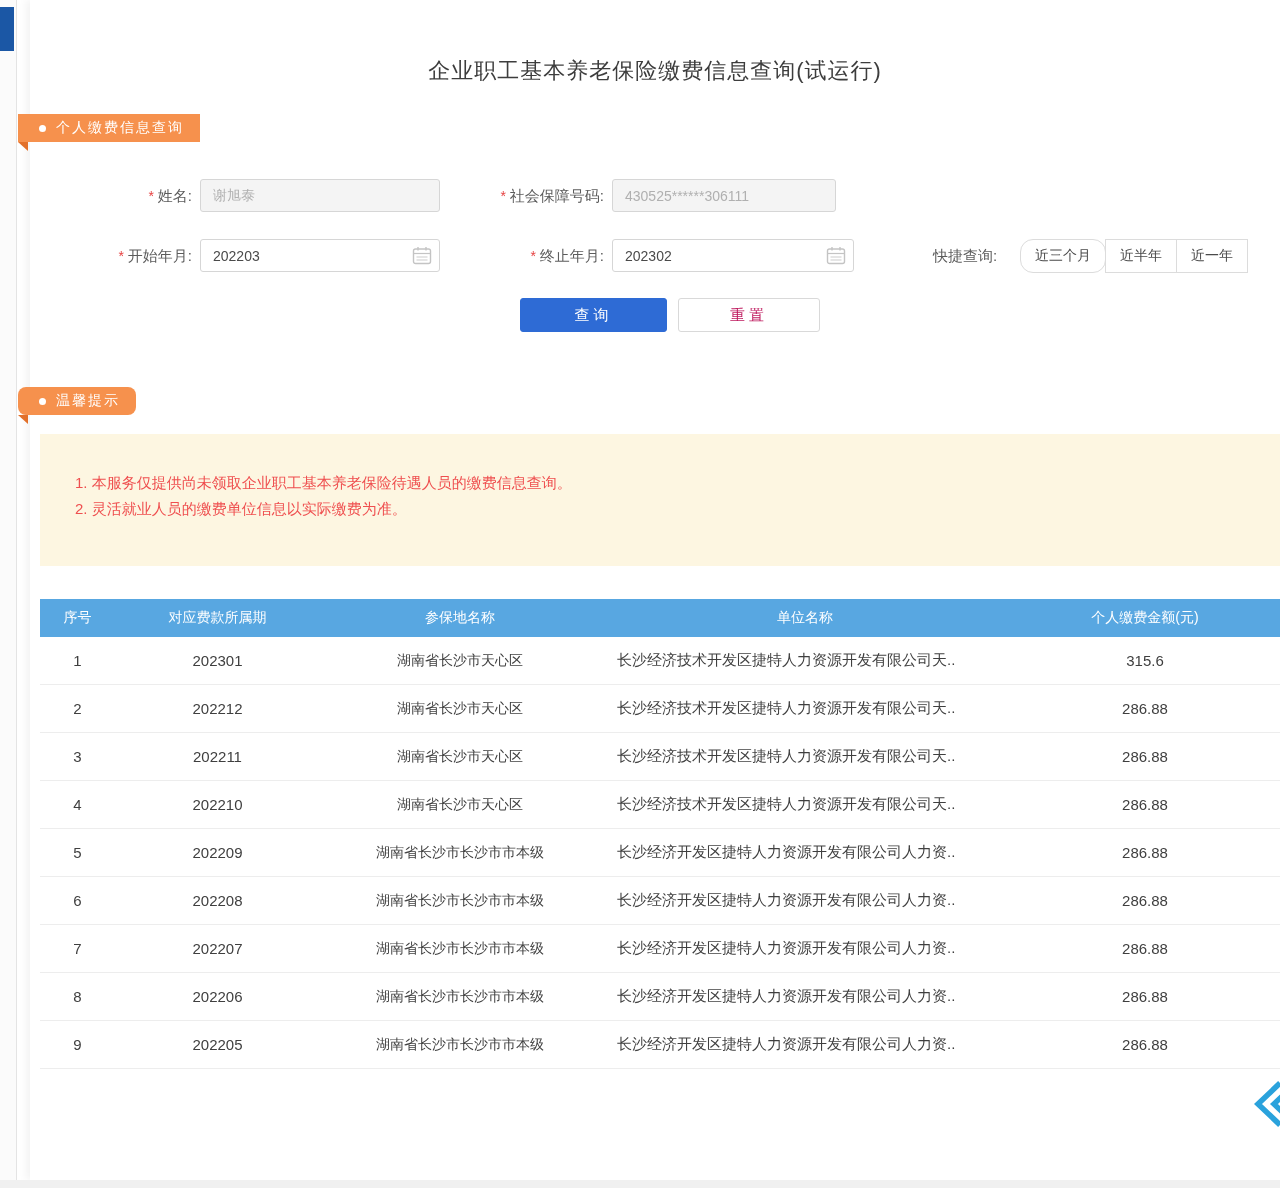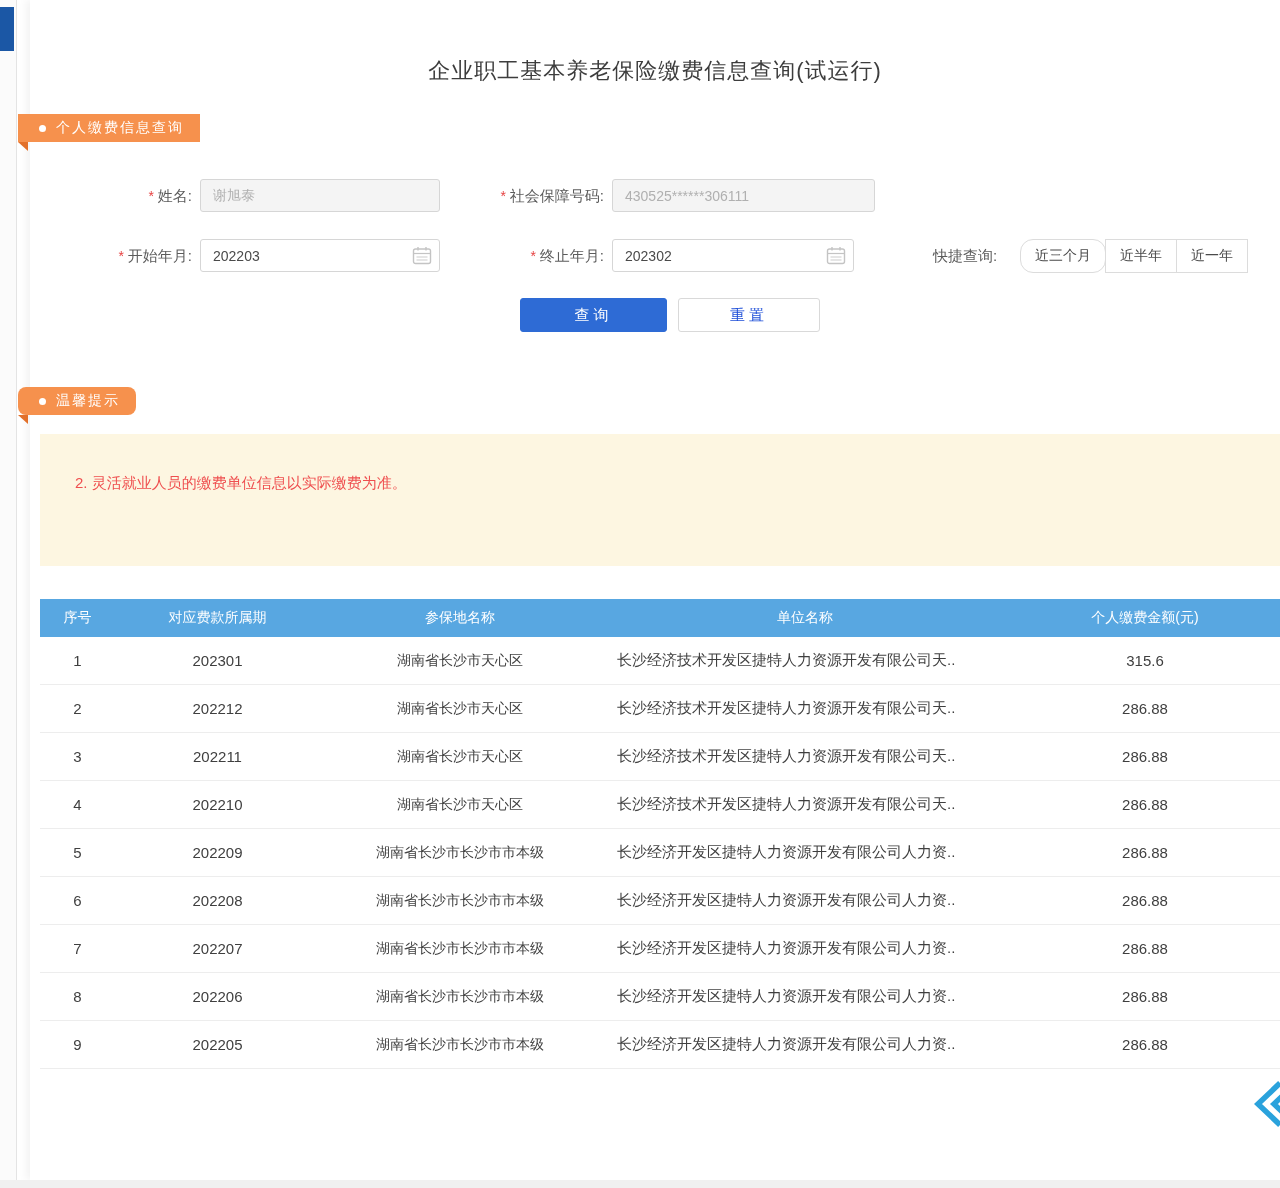--- a/index.html
+++ b/index.html
@@ -29,21 +29,21 @@
   .tinput.disabled { background:#f4f4f4; color:#b0b0b0; padding-right:12px; }
   .cal-icon { position:absolute; width:20px; height:19px; }
 
   .quick-label { position:absolute; font-size:15px; color:#5c5c5c; }
   .quick-group { position:absolute; display:flex; }
   .quick-btn { height:34px; border:1px solid #dcdcdc; background:#ffffff; color:#4a4a4a; font-size:14px; display:flex; align-items:center; justify-content:center; margin-left:-1px; padding:0 14px; white-space:nowrap; cursor:pointer; }
   .quick-btn:first-child { margin-left:0;border-radius:13px; }
 
   .btn { position:absolute; height:34px; border-radius:3px; font-size:15px; display:flex; align-items:center; justify-content:center; letter-spacing:4px; cursor:pointer; }
   .btn-primary { background:#2e6bd5; color:#ffffff; border:1px solid #2e6bd5; }
-  .btn-plain { background:#ffffff; color:#1d4ed8; border:1px solid #d9d9d9; }
+  .btn-plain { background:#ffffff; color:#be185d; border:1px solid #d9d9d9; }
 
   
   .notice-box { position:absolute; left:40px; right:0; top:434px; height:132px; background:#fdf6e1; }
   .notice-line { margin-left:35px; font-size:15px; color:#ef4f4f; line-height:26px; }
   .notice-line:first-child { margin-top:36px; }
 
   
   .table { position:absolute; left:40px; right:0; top:599px; }
   .thead { display:flex; height:38px; background:#58a7e1; color:#ffffff; font-size:14px; align-items:center; }
   .trow { display:flex; height:48px; align-items:center; border-bottom:1px solid #ededed; background:#ffffff; font-size:15px; color:#3f3f3f; }
@@ -78,21 +78,21 @@
   </div>
   <div class="ribbon-fold" style="top:142px;"></div>
 
   <div class="flabel" style="left:90px; width:102px; top:187px;">
     <span class="star">*</span><span>姓名:</span>
   </div>
   <input class="tinput disabled" style="left: 200px; top: 179px; width: 240px;" disabled="" value="谢旭泰">
   <div class="flabel" style="left:450px; width:154px; top:187px;">
     <span class="star">*</span><span>社会保障号码:</span>
   </div>
-  <input class="tinput disabled" style="left: 612px; top: 179px; width: 263px;" disabled="" value="430525******306111">
+  <input class="tinput disabled" style="left: 612px; top: 179px; width: 224px;" disabled="" value="430525******306111">
 
   <div class="flabel" style="left:78px; width:114px; top:247px;">
     <span class="star">*</span><span>开始年月:</span>
   </div>
   <input class="tinput" style="left: 200px; top: 239px; width: 240px;" value="202203">
   <svg class="cal-icon" style="left:412px; top:246px;" viewBox="0 0 20 19">
     <rect x="1.5" y="3" width="17" height="14.5" rx="2" fill="none" stroke="#c4c4c4" stroke-width="1.4"></rect>
     <line x1="1.5" y1="7.5" x2="18.5" y2="7.5" stroke="#c4c4c4" stroke-width="1.2"></line>
     <line x1="6" y1="1" x2="6" y2="4.5" stroke="#c4c4c4" stroke-width="1.4"></line>
     <line x1="14" y1="1" x2="14" y2="4.5" stroke="#c4c4c4" stroke-width="1.4"></line>
@@ -123,20 +123,21 @@
   <div class="btn btn-primary" style="left:520px; top:298px; width:147px;">查询</div>
   <div class="btn btn-plain" style="left:678px; top:298px; width:142px;">重置</div>
 
   <div class="ribbon" style="top:387px;border-radius:8px;">
     <span class="dot"></span>
     <span>温馨提示</span>
   </div>
   <div class="ribbon-fold" style="top:415px;"></div>
 
   <div class="notice-box">
+    <div class="notice-line">1. 本服务仅提供尚未领取企业职工基本养老保险待遇人员的缴费信息查询。</div>
     <div class="notice-line">2. 灵活就业人员的缴费单位信息以实际缴费为准。</div>
   </div>
 
   <div class="table">
     <div class="thead">
         <div class="cell c0">序号</div>
         <div class="cell c1">对应费款所属期</div>
         <div class="cell c2">参保地名称</div>
         <div class="cell c3">单位名称</div>
         <div class="cell c4">个人缴费金额(元)</div>

